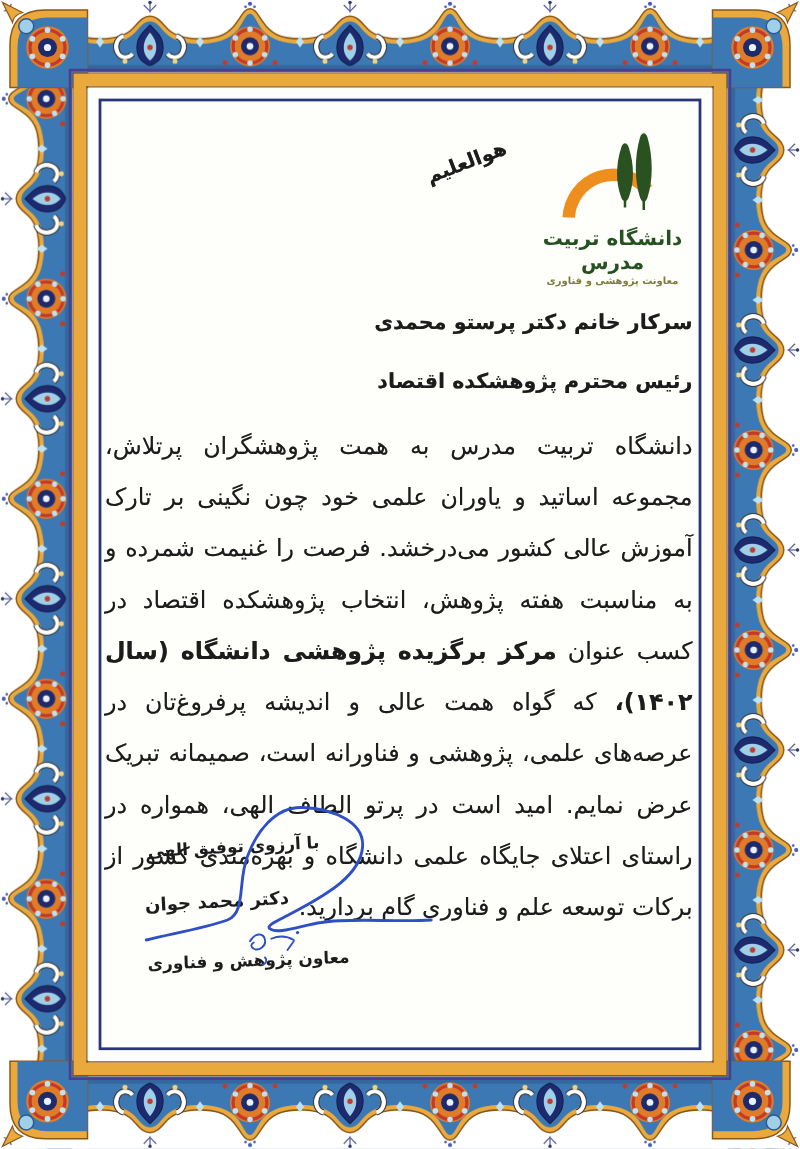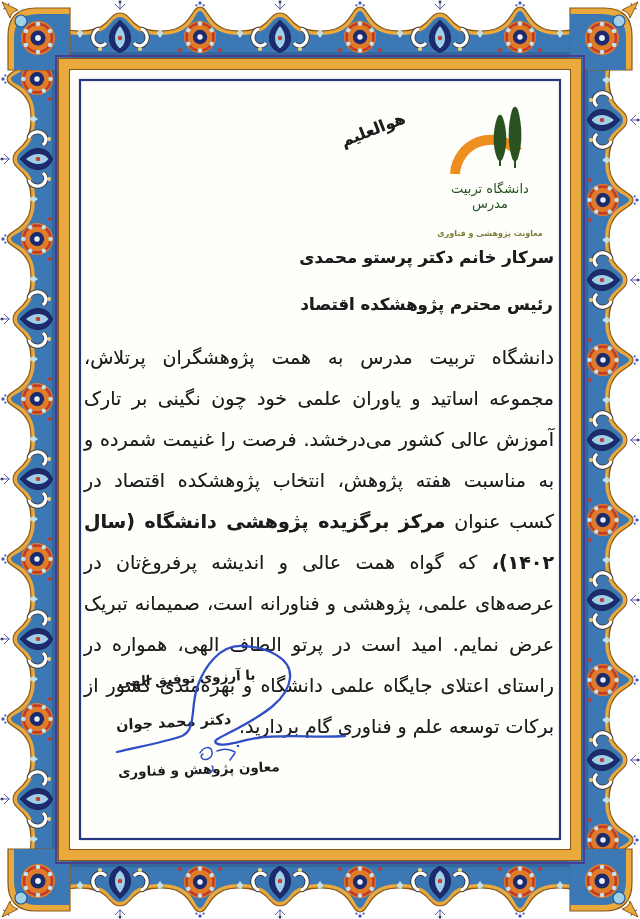--- a/index.html
+++ b/index.html
@@ -11,25 +11,25 @@
   .rtl{direction:rtl;unicode-bidi:isolate;}
 
   .bismillah{
     position:absolute;left:318px;top:120px;width:110px;
     transform:rotate(-21deg);transform-origin:center;
     font-size:16px;font-weight:bold;text-align:center;
     text-shadow:0 0 .5px rgba(0,0,0,.55);
   }
   .logo{position:absolute;left:432px;top:102px;width:116px;text-align:center;}
   .logo svg{display:block;margin:0 auto;}
-  .logo-uni{font-size:13px;font-weight:normal;color:#24511f;margin-top:-3px;letter-spacing:0;}
-  .logo-dept{font-size:8px;font-weight:bold;color:#7d7d36;margin-top:18px;}
+  .logo-uni{font-size:16px;font-weight:bold;color:#24511f;margin-top:-3px;letter-spacing:0;}
+  .logo-dept{font-size:8px;font-weight:bold;color:#7d7d36;margin-top:1px;}
 
   .recipient{
-    position:absolute;right:86px;top:234px;text-align:center;
+    position:absolute;right:86px;top:234px;text-align:right;
     font-weight:bold;font-size:16.5px;line-height:47px;
     text-shadow:0 0 .5px rgba(0,0,0,.5);
   }
   .body-text{
     position:absolute;left:84px;right:86px;top:337px;
     font-size:19px;line-height:41px;text-align:justify;text-justify:inter-word;
     text-shadow:0 0 .4px rgba(0,0,0,.45);
   }
   .body-text .bold-phrase{font-weight:bold;}
   .closing-line{

